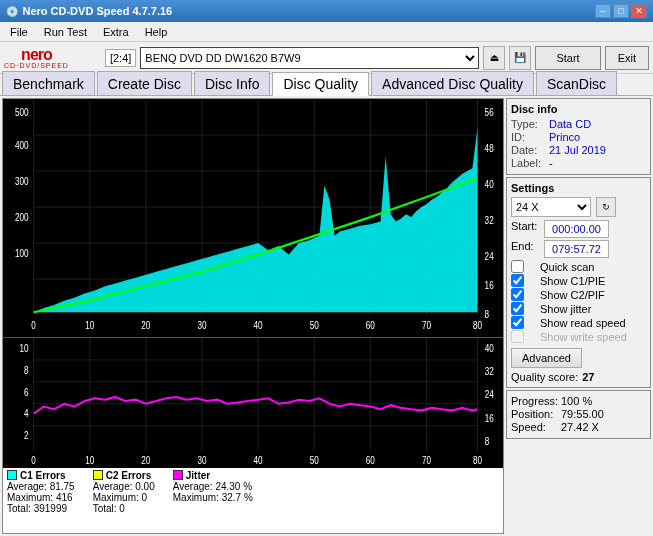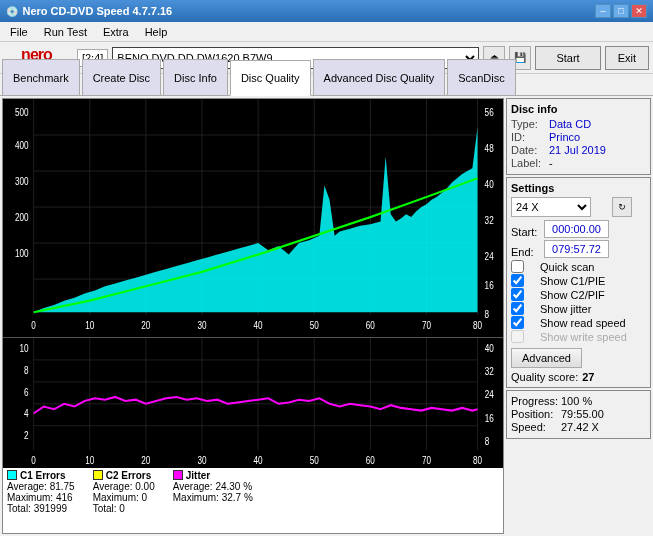--- a/index.html
+++ b/index.html
@@ -38,21 +38,21 @@
     
     .toolbar {
       background: #f0f0f0;
       height: 32px;
       display: flex;
       align-items: center;
       padding: 2px 4px;
       gap: 4px;
       border-bottom: 1px solid #ccc;
     }
-    .drive-label { font-size: 11px; background: white; border: 1px solid #aaa; padding: 2px 4px; min-width: 30px; }
+    .drive-label { font-size: 11px; background: white; border: 1px solid #aaa; padding: 2px 4px; min-width: 30px; margin-left: 28px; }
     .drive-select {
       flex: 1;
       height: 22px;
       font-size: 11px;
       border: 1px solid #404040;
       background: white;
     }
     .toolbar-btn {
       height: 24px; min-width: 22px; background: #e8e8e8;
       border: 1px solid #aaa; cursor: pointer; display: flex; align-items: center; justify-content: center;
@@ -65,27 +65,27 @@
     .tab-bar {
       background: #f0f0f0;
       height: 22px;
       display: flex;
       align-items: flex-end;
       padding: 0 2px;
       border-bottom: 1px solid #aaa;
     }
     .tab {
       padding: 2px 10px;
-      font-size: 11px;
+      font-size: 14px;
       border: 1px solid #aaa;
       border-bottom: none;
       margin-right: 2px;
       cursor: pointer;
       background: #dde;
-      height: 36px;
+      height: 24px;
       display: flex;
       align-items: center;
     }
     .tab.active { background: white; border-bottom: 1px solid white; margin-bottom: -1px; }
 
     
     .main-content {
       display: flex;
       height: calc(536px - 22px - 20px - 32px - 22px);
       background: #f0f0f0;
@@ -157,25 +157,25 @@
     .info-label { width: 38px; color: #444; flex-shrink: 0; }
     .info-value { color: #000; }
     .info-value.blue { color: #0000cc; }
 
     .settings-box {
       background: #f0f0f0;
       border: 1px solid #888;
       padding: 4px;
     }
     .settings-title { font-weight: bold; font-size: 11px; margin-bottom: 3px; }
-    .settings-row { display: flex; align-items: center; gap: 21px; margin-bottom: 3px; }
+    .settings-row { display: flex; align-items: center; gap: 5px; margin-bottom: 3px; }
     .speed-select { width: 80px; height: 20px; font-size: 11px; border: 1px solid #aaa; background: white; }
     .refresh-btn { width: 20px; height: 20px; background: #e8e8e8; border: 1px solid #aaa; cursor: pointer; display: flex; align-items: center; justify-content: center; font-size: 9px; }
 
-    .time-row { display: flex; align-items: flex-end; gap: 3px; margin-bottom: 2px; font-size: 11px; }
+    .time-row { display: flex; align-items: flex-start; gap: 3px; margin-bottom: 2px; font-size: 11px; }
     .time-label { width: 30px; }
     .time-input { width: 65px; height: 18px; font-size: 11px; border: 1px solid #aaa; text-align: center; color: #0000cc; background: white; }
 
     .checkbox-row { display: flex; align-items: center; gap: 16px; margin-bottom: 1px; font-size: 11px; }
     .checkbox-row input[type=checkbox] { margin: 0; }
 
     .advanced-btn {
       background: linear-gradient(to bottom, #f5f5f5, #ddd);
       border: 1px solid #aaa;
       padding: 3px 10px;

